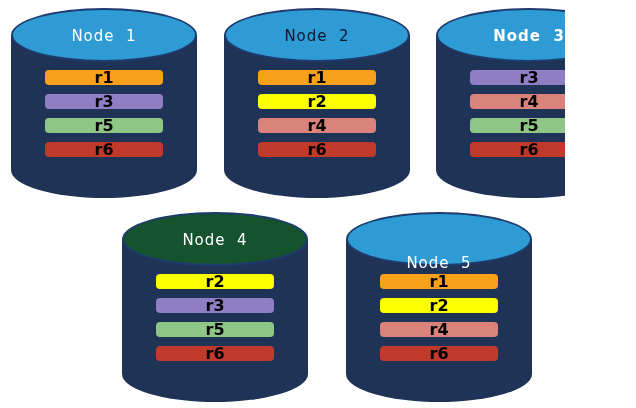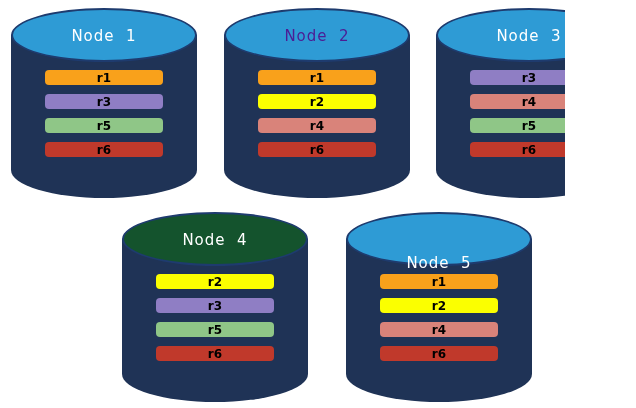--- a/index.html
+++ b/index.html
@@ -56,21 +56,21 @@
     width: 118px;
     height: 15px;
     border-radius: 4px;
     z-index: 3;
     display: flex;
     align-items: center;
     justify-content: center;
   }
   .bar-label {
     color: #000000;
-    font-size: 12px;
+    font-size: 16px;
     font-weight: bold;
     line-height: 1;
   }
 </style>
 </head>
 <body>
 
 <div class="canvas" id="canvas" style="background: rgb(255, 255, 255);">
     <div class="cylinder" style="left: 11px; top: 8px;">
       <div class="cyl-body" style="background: rgb(31, 51, 86);"></div>
@@ -86,38 +86,38 @@
       <div class="bar" style="top: 110px; background: rgb(143, 198, 135);">
         <span class="bar-label" style="color: rgb(0, 0, 0);">r5</span>
       </div>
       <div class="bar" style="top: 134px; background: rgb(192, 57, 43);">
         <span class="bar-label" style="color: rgb(0, 0, 0);">r6</span>
       </div>
     </div>
     <div class="cylinder" style="left: 224px; top: 8px;">
       <div class="cyl-body" style="background: rgb(31, 51, 86);"></div>
       <div class="cyl-top" style="background: rgb(46, 155, 213); border-color: rgb(30, 59, 110);">
-        <span class="node-label" style="color: #4c1d95;">Node  2</span>
+        <span class="node-label" style="color: #0f172a;">Node  2</span>
       </div>
       <div class="bar" style="top: 62px; background: rgb(249, 161, 27);">
         <span class="bar-label" style="color: rgb(0, 0, 0);">r1</span>
       </div>
       <div class="bar" style="top: 86px; background: rgb(251, 255, 0);">
         <span class="bar-label" style="color: rgb(0, 0, 0);">r2</span>
       </div>
       <div class="bar" style="top: 110px; background: rgb(217, 131, 122);">
         <span class="bar-label" style="color: rgb(0, 0, 0);">r4</span>
       </div>
       <div class="bar" style="top: 134px; background: rgb(192, 57, 43);">
         <span class="bar-label" style="color: rgb(0, 0, 0);">r6</span>
       </div>
     </div>
     <div class="cylinder" style="left: 436px; top: 8px;">
       <div class="cyl-body" style="background: rgb(31, 51, 86);"></div>
-      <div class="cyl-top" style="background: rgb(46, 155, 213); border-color: rgb(30, 59, 110);">
+      <div class="cyl-top" style="background: rgb(46, 155, 213); border-color: rgb(30, 59, 110); font-weight: bold;">
         <span class="node-label" style="color: rgb(255, 255, 255);">Node  3</span>
       </div>
       <div class="bar" style="top: 62px; background: rgb(143, 126, 196);">
         <span class="bar-label" style="color: rgb(0, 0, 0);">r3</span>
       </div>
       <div class="bar" style="top: 86px; background: rgb(217, 131, 122);">
         <span class="bar-label" style="color: rgb(0, 0, 0);">r4</span>
       </div>
       <div class="bar" style="top: 110px; background: rgb(143, 198, 135);">
         <span class="bar-label" style="color: rgb(0, 0, 0);">r5</span>

